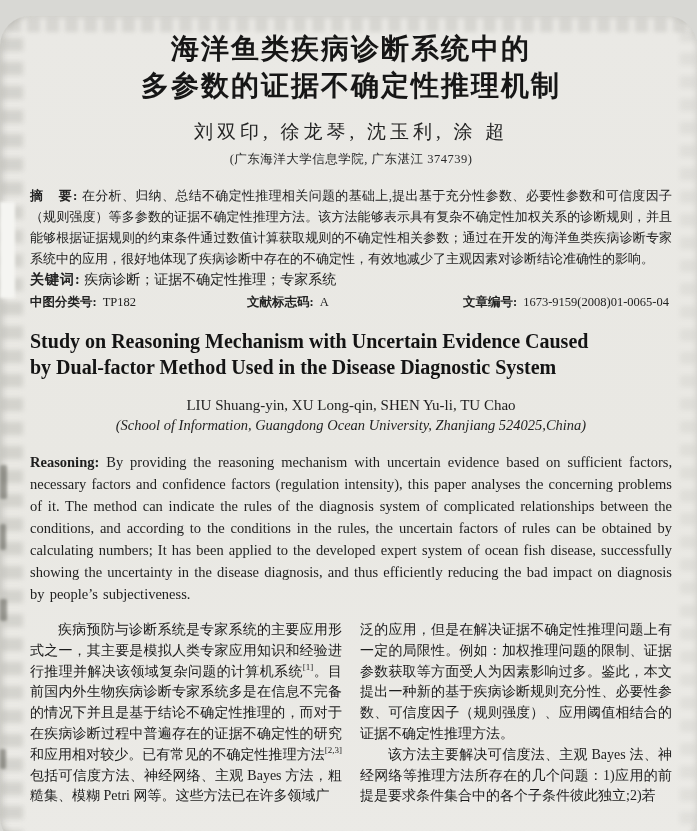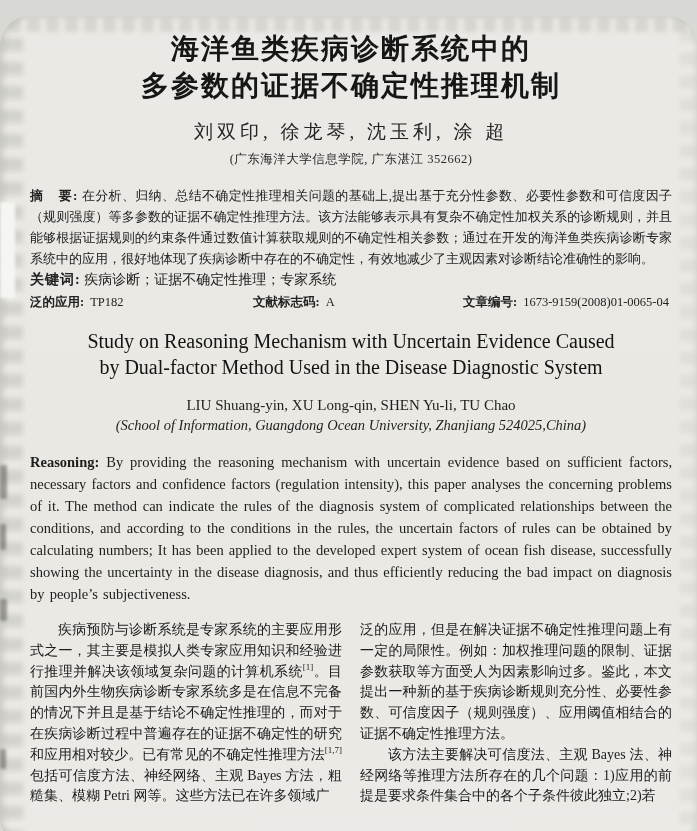--- a/index.html
+++ b/index.html
@@ -42,25 +42,25 @@
   .authors-zh{margin-top:15px;text-align:center;font-size:19px;letter-spacing:4px;color:#242424;}
   .affiliation-zh{margin-top:6px;text-align:center;font-size:12.5px;letter-spacing:.5px;color:#2a2a2a;}
 
   .abstract-zh{margin-top:17px;font-size:13px;line-height:21px;text-align:justify;color:#222;}
   .abstract-zh b{letter-spacing:1px;}
   .keywords-zh{font-size:14px;line-height:21px;color:#222;}
 
   .meta-row{position:relative;margin-top:4px;height:19px;font-size:12.5px;color:#222;}
   .meta-item{position:absolute;top:0;white-space:nowrap;}
   .meta-item.m1{left:0;}
-  .meta-item.m2{left:223px;}
+  .meta-item.m2{left:217px;}
   .meta-item.m3{left:433px;}
   .meta-item b{margin-right:6px;}
 
-  .title-en{margin-top:15px;text-align:center;font-weight:400;font-size:20px;line-height:26px;color:#141414;}
+  .title-en{margin-top:15px;font-weight:700;font-size:20px;line-height:26px;color:#141414;}
   .authors-en{margin-top:17px;text-align:center;font-size:15px;color:#1f1f1f;}
   .affiliation-en{margin-top:3px;text-align:center;font-size:14.5px;font-style:italic;color:#1f1f1f;}
 
   .abstract-en{margin-top:17px;font-size:14.5px;line-height:22px;text-align:justify;color:#1d1d1d;word-spacing:1.5px;}
   .keywords-en{font-size:14.5px;line-height:22px;color:#1d1d1d;}
 
   .body-cols{margin-top:15px;display:flex;gap:18px;font-size:14px;line-height:20.8px;color:#1c1c1c;}
   .col{flex:1;text-align:justify;}
   .col p{margin:0;}
   .col p.indent{text-indent:2em;}
@@ -82,34 +82,34 @@
   <div class="smudge s4"></div>
 
   <div class="content">
 
     <div class="title-zh">
       <div>海洋鱼类疾病诊断系统中的</div>
       <div>多参数的证据不确定性推理机制</div>
     </div>
 
     <div class="authors-zh">刘双印, 徐龙琴, 沈玉利, 涂 超</div>
-    <div class="affiliation-zh">(广东海洋大学信息学院, 广东湛江 352662)</div>
+    <div class="affiliation-zh">(广东海洋大学信息学院, 广东湛江 374739)</div>
 
     <div class="abstract-zh">
       <b>摘　要:</b>
       <span>在分析、归纳、总结不确定性推理相关问题的基础上,提出基于充分性参数、必要性参数和可信度因子（规则强度）等多参数的证据不确定性推理方法。该方法能够表示具有复杂不确定性加权关系的诊断规则，并且能够根据证据规则的约束条件通过数值计算获取规则的不确定性相关参数；通过在开发的海洋鱼类疾病诊断专家系统中的应用，很好地体现了疾病诊断中存在的不确定性，有效地减少了主观因素对诊断结论准确性的影响。</span>
       <div class="keywords-zh">
         <b>关键词:</b>
         <span>疾病诊断；证据不确定性推理；专家系统</span>
       </div>
     </div>
 
     <div class="meta-row">
       <span class="meta-item m1">
-        <b>泛的应用:</b><span>TP182</span>
+        <b>中图分类号:</b><span>TP182</span>
       </span>
       <span class="meta-item m2">
         <b>文献标志码:</b><span>A</span>
       </span>
       <span class="meta-item m3">
         <b>文章编号:</b><span>1673-9159(2008)01-0065-04</span>
       </span>
     </div>
 
     <div class="title-en">
@@ -120,21 +120,21 @@
     <div class="authors-en">LIU Shuang-yin, XU Long-qin, SHEN Yu-li, TU Chao</div>
     <div class="affiliation-en">(School of Information, Guangdong Ocean University, Zhanjiang 524025,China)</div>
 
     <div class="abstract-en">
       <b>Reasoning:</b>
       <span>By providing the reasoning mechanism with uncertain evidence based on sufficient factors, necessary factors and confidence factors (regulation intensity), this paper analyses the concerning problems of it. The method can indicate the rules of the diagnosis system of complicated relationships between the conditions, and according to the conditions in the rules, the uncertain factors of rules can be obtained by calculating numbers; It has been applied to the developed expert system of ocean fish disease, successfully showing the uncertainty in the disease diagnosis, and thus efficiently reducing the bad impact on diagnosis by people’s subjectiveness.</span>
     </div>
 
     <div class="body-cols">
       <div class="col">
-        <p class="indent"><span>疾病预防与诊断系统是专家系统的主要应用形式之一，其主要是模拟人类专家应用知识和经验进行推理并解决该领域复杂问题的计算机系统</span><sup>[1]</sup><span>。目前国内外生物疾病诊断专家系统多是在信息不完备的情况下并且是基于结论不确定性推理的，而对于在疾病诊断过程中普遍存在的证据不确定性的研究和应用相对较少。已有常见的不确定性推理方法</span><sup>[1,7]</sup><span>包括可信度方法、神经网络、主观 Bayes 方法，粗糙集、模糊 Petri 网等。这些方法已在许多领域广</span></p>
+        <p class="indent"><span>疾病预防与诊断系统是专家系统的主要应用形式之一，其主要是模拟人类专家应用知识和经验进行推理并解决该领域复杂问题的计算机系统</span><sup>[1]</sup><span>。目前国内外生物疾病诊断专家系统多是在信息不完备的情况下并且是基于结论不确定性推理的，而对于在疾病诊断过程中普遍存在的证据不确定性的研究和应用相对较少。已有常见的不确定性推理方法</span><sup>[2,3]</sup><span>包括可信度方法、神经网络、主观 Bayes 方法，粗糙集、模糊 Petri 网等。这些方法已在许多领域广</span></p>
       </div>
       <div class="col">
         <p><span>泛的应用，但是在解决证据不确定性推理问题上有一定的局限性。例如：加权推理问题的限制、证据参数获取等方面受人为因素影响过多。鉴此，本文提出一种新的基于疾病诊断规则充分性、必要性参数、可信度因子（规则强度）、应用阈值相结合的证据不确定性推理方法。</span></p>
         <p class="indent"><span>该方法主要解决可信度法、主观 Bayes 法、神经网络等推理方法所存在的几个问题：1)应用的前提是要求条件集合中的各个子条件彼此独立;2)若</span></p>
       </div>
     </div>
 
   </div>
 </div>
 

